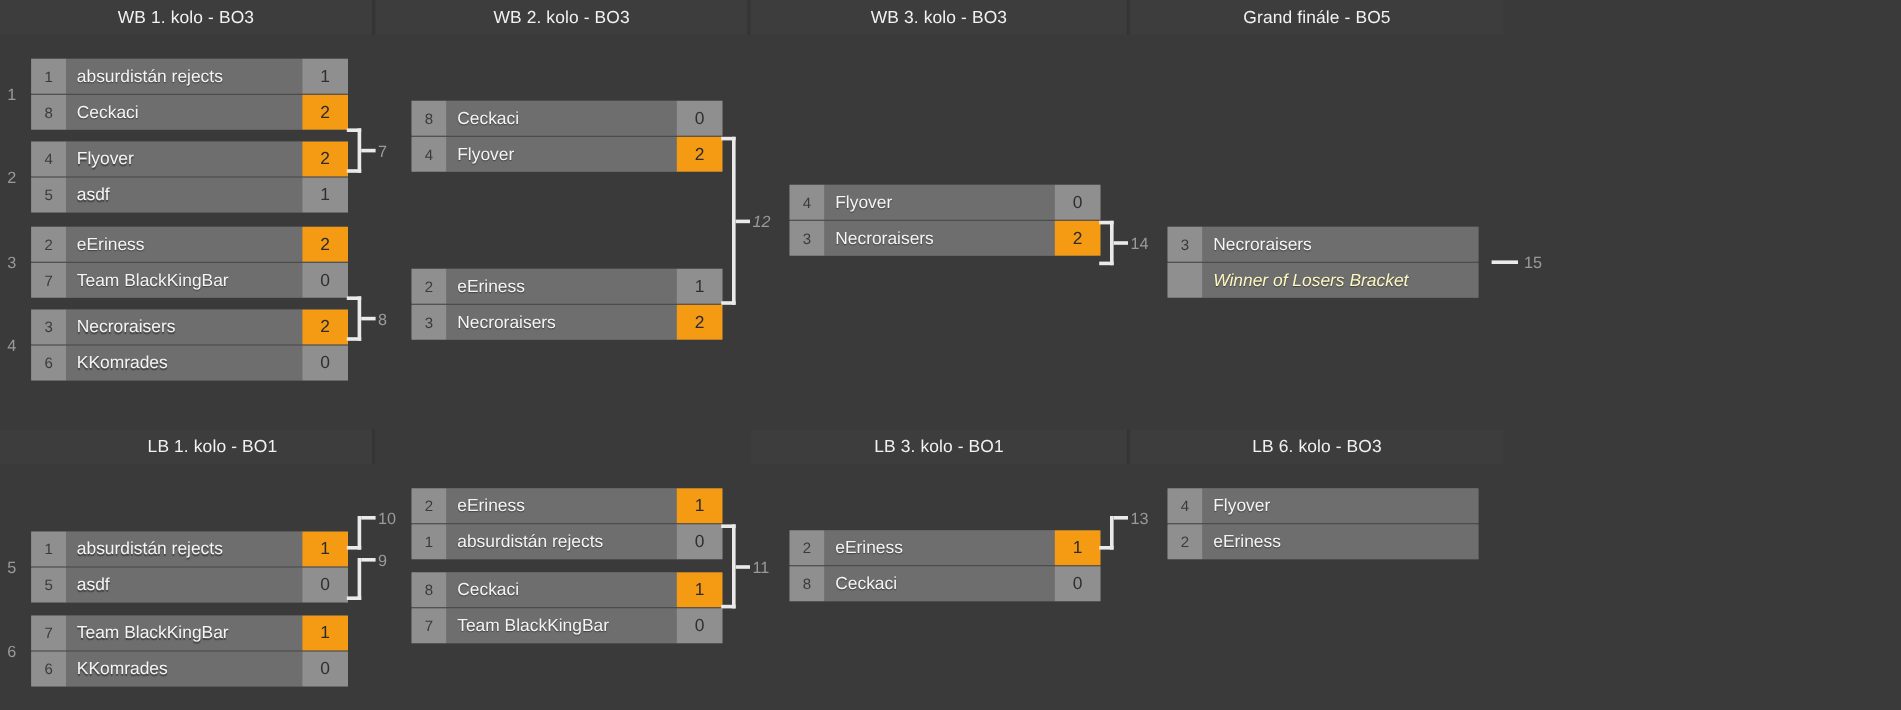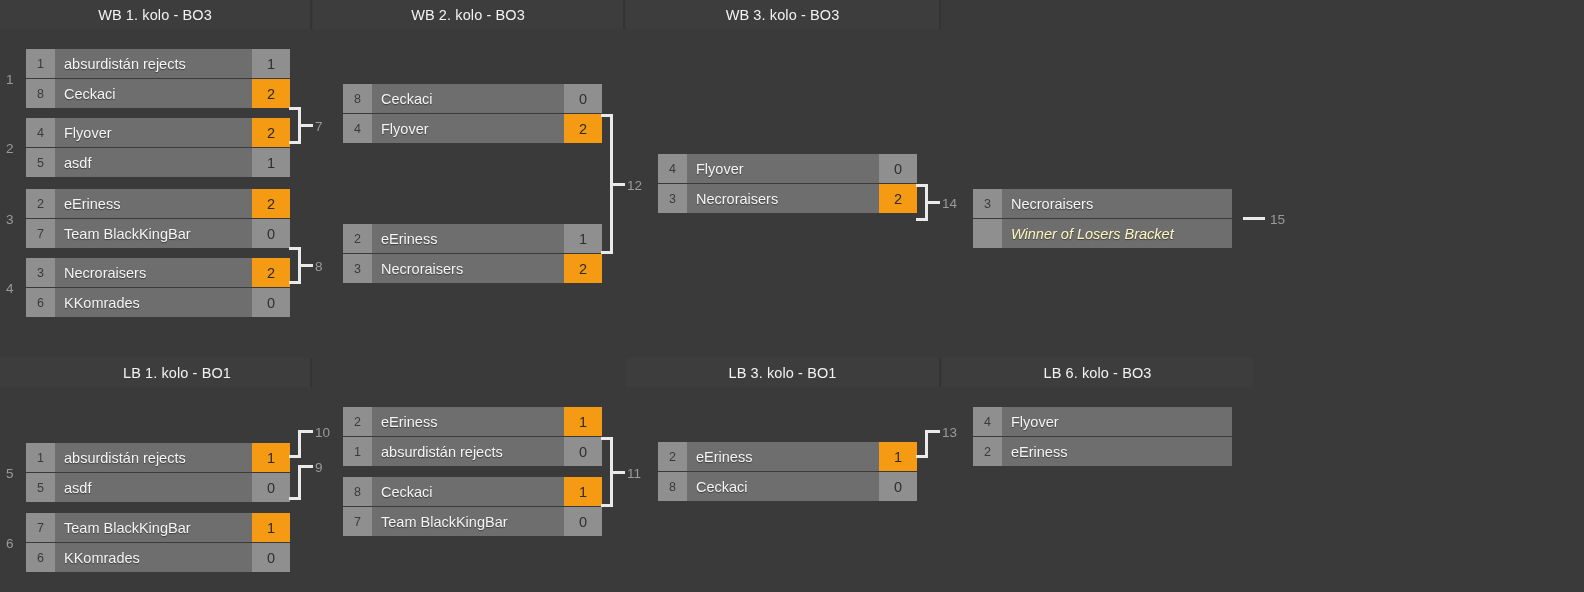--- a/index.html
+++ b/index.html
@@ -106,20 +106,23 @@
     <div class="hdr-strip">
       <div class="hdr-cell" style="left:0px;width:310px;">
           <span>WB 1. kolo - BO3</span>
         </div>
       <div class="hdr-cell" style="left:313px;width:310px;">
           <span>WB 2. kolo - BO3</span>
         </div>
       <div class="hdr-cell" style="left:626px;width:313px;text-align:right;">
           <span>WB 3. kolo - BO3</span>
         </div>
+      <div class="hdr-cell last" style="left:942px;width:311px;">
+          <span>Grand finále - BO5</span>
+        </div>
     </div>
 
     <div class="midx" style="left:6px;  top:79px;">1</div>
     <div class="match" style="left:26px; top:49px; width:264px;">
       <div class="mrow">
         <span class="seed">1</span>
         <span class="tname">absurdistán rejects</span>
         <span class="score">1</span>
       </div>
       <div class="mrow">
@@ -211,21 +214,21 @@
         <span class="tname">Necroraisers</span>
         <span class="score win">2</span>
       </div>
     </div>
 
     <div class="conn" style="left:610px; top:114px; height:140px;">
       <div class="v" style="height:140px;"></div>
       <div class="t"></div>
         <div class="b"></div>
       <div class="m" style="top:69px;"></div>
-      <div class="num" style="top:70.5px;">12</div>
+      <div class="num" style="top:70.5px;font-style:italic;">12</div>
     </div>
 
     <div class="match" style="left:658px; top:154px; width:259px;">
       <div class="mrow">
         <span class="seed">4</span>
         <span class="tname">Flyover</span>
         <span class="score">0</span>
       </div>
       <div class="mrow">
         <span class="seed">3</span>

